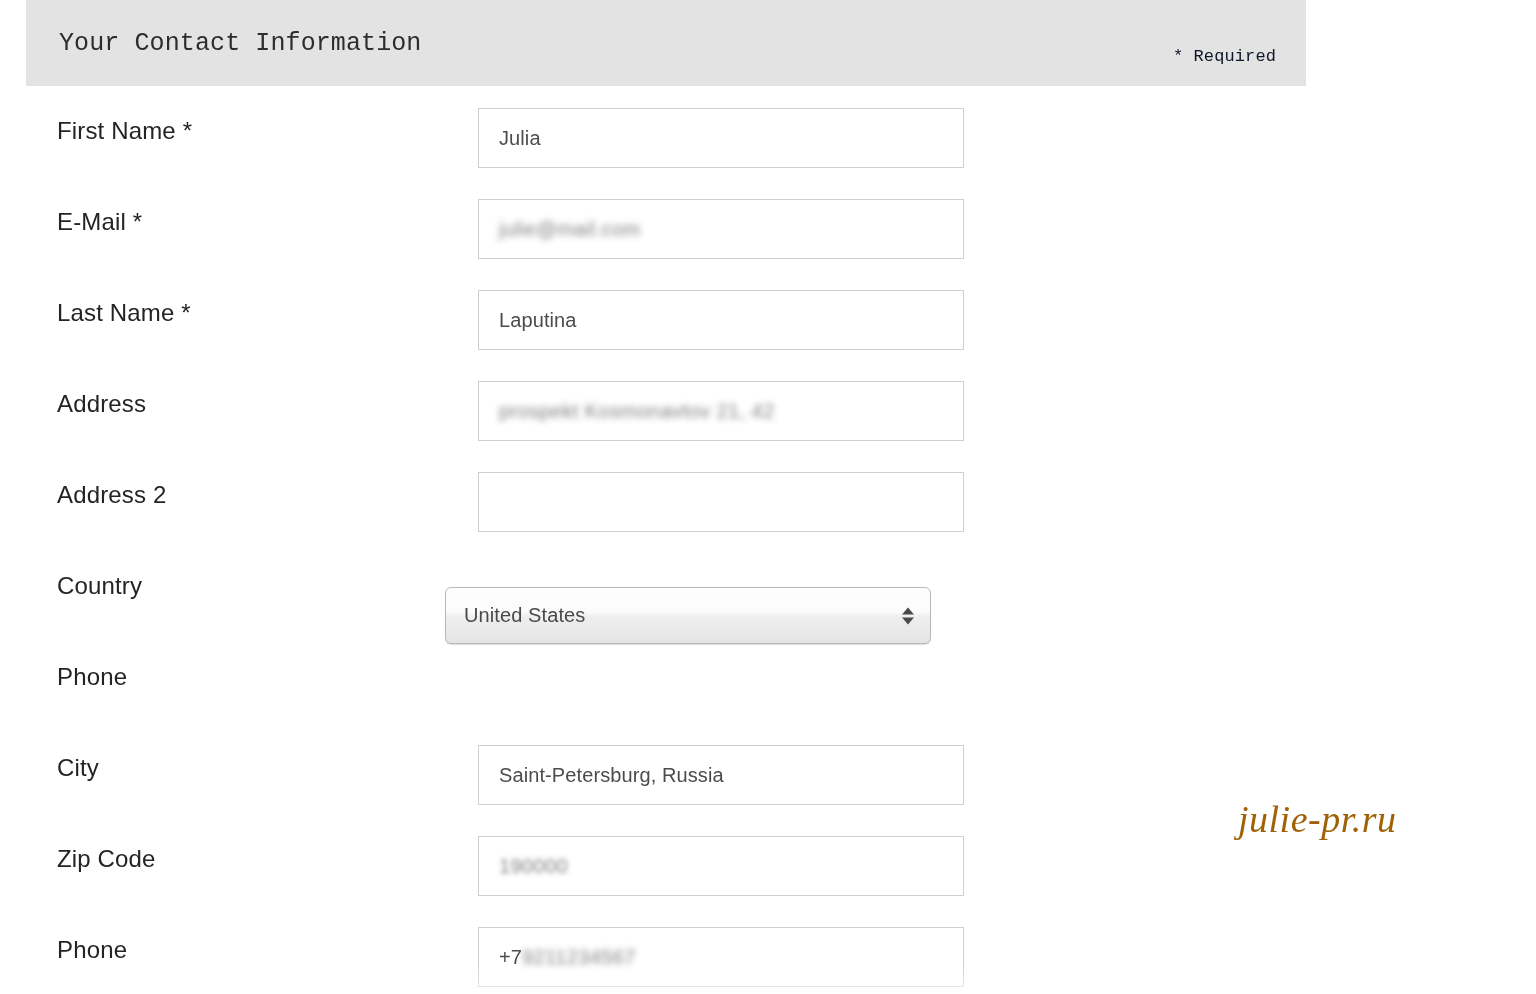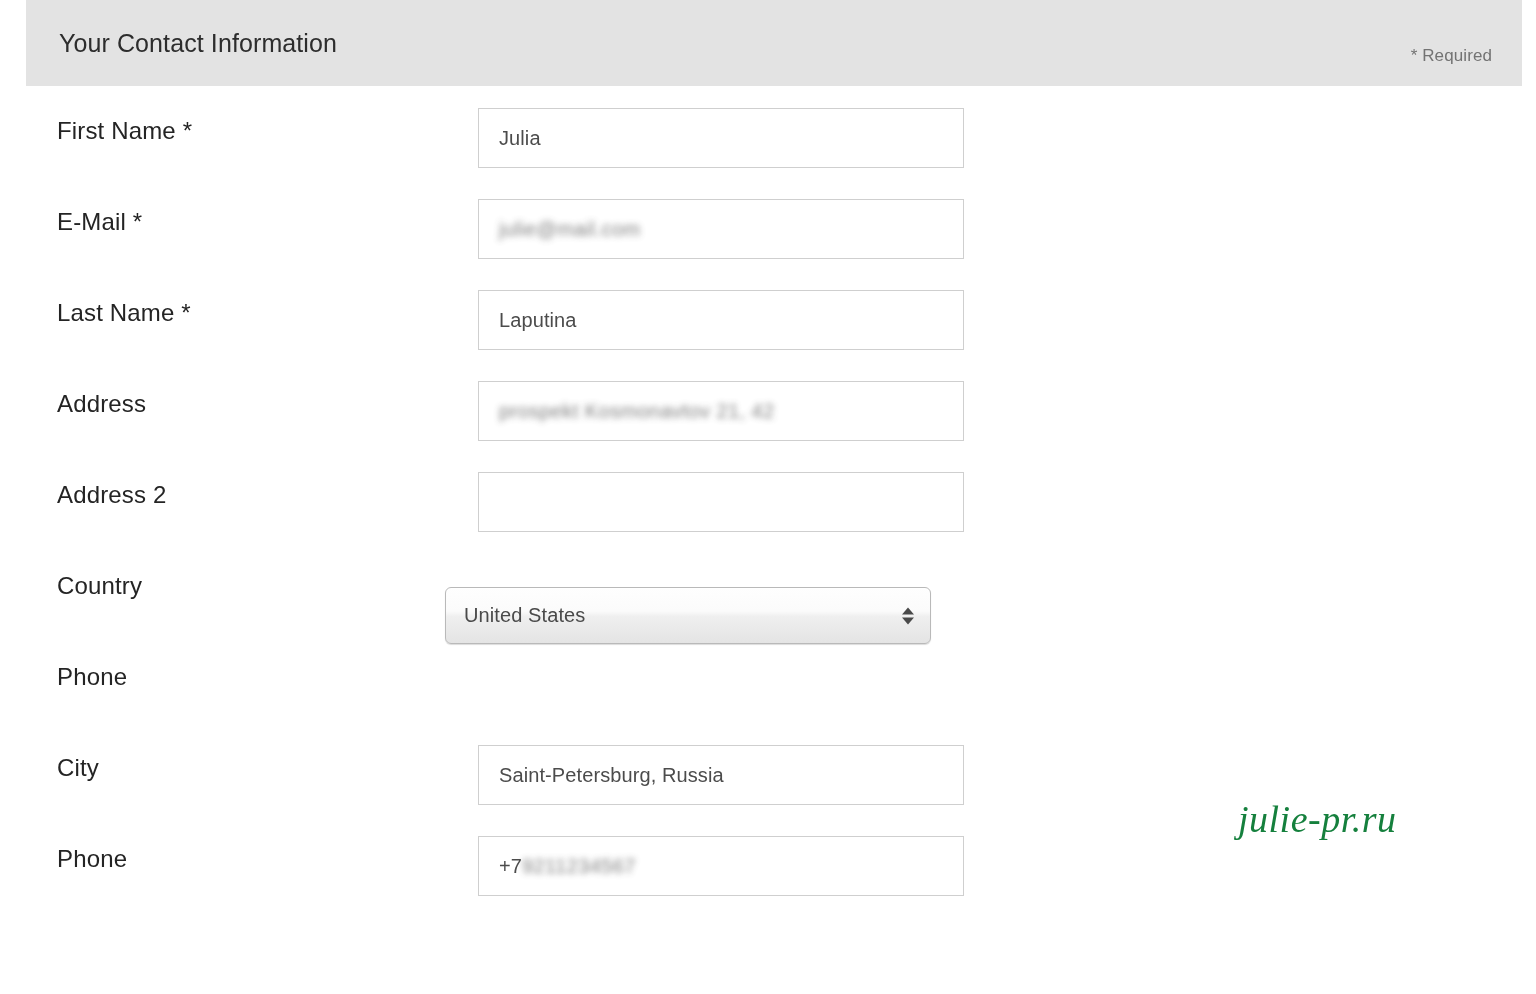--- a/index.html
+++ b/index.html
@@ -24,39 +24,40 @@
     height: 994px;
     background: #ffffff;
     overflow: hidden;
   }
 
   
   .form-header {
     position: absolute;
     left: 26px;
     top: 0;
-    width: 1496px;
+    width: 1280px;
     height: 86px;
     background: #e3e3e3;
     display: flex;
     align-items: center;
     justify-content: space-between;
     padding: 0 30px 0 33px;
+    font-family: Liberation Mono, monospace;
   }
   .form-header-title {
     font-size: 25px;
     font-weight: 400;
     color: #2d2d2d;
     letter-spacing: 0.1px;
     line-height: 1;
   }
   .form-header-required {
     font-size: 17px;
     font-weight: 400;
-    color: #737373;
+    color: #0f172a;
     letter-spacing: 0.1px;
     margin-top: 26px;
   }
 
   
   .form-body {
     position: absolute;
     left: 0;
     top: 86px;
     width: 1536px;
@@ -249,26 +250,34 @@
       </div>
       <div class="form-row">
         <div class="field-label">City</div>
         <div class="field-control">
           <div class="text-input">
             <span class="value">Saint-Petersburg, Russia</span>
           </div>
         </div>
       </div>
       <div class="form-row">
+        <div class="field-label">Zip Code</div>
+        <div class="field-control">
+          <div class="text-input">
+            <span class="value redacted small">190000</span>
+          </div>
+        </div>
+      </div>
+      <div class="form-row">
         <div class="field-label">Phone</div>
         <div class="field-control">
           <div class="text-input">
             <span class="value">+7</span>
             <span class="redacted">9211234567</span>
           </div>
         </div>
       </div>
     </div>
 
-  <div class="watermark" style="color: #15803d;">julie-pr.ru</div>
+  <div class="watermark" style="color: #a16207;">julie-pr.ru</div>
 
   <div class="bottom-fade"></div>
 </div>
 
 </body></html>

